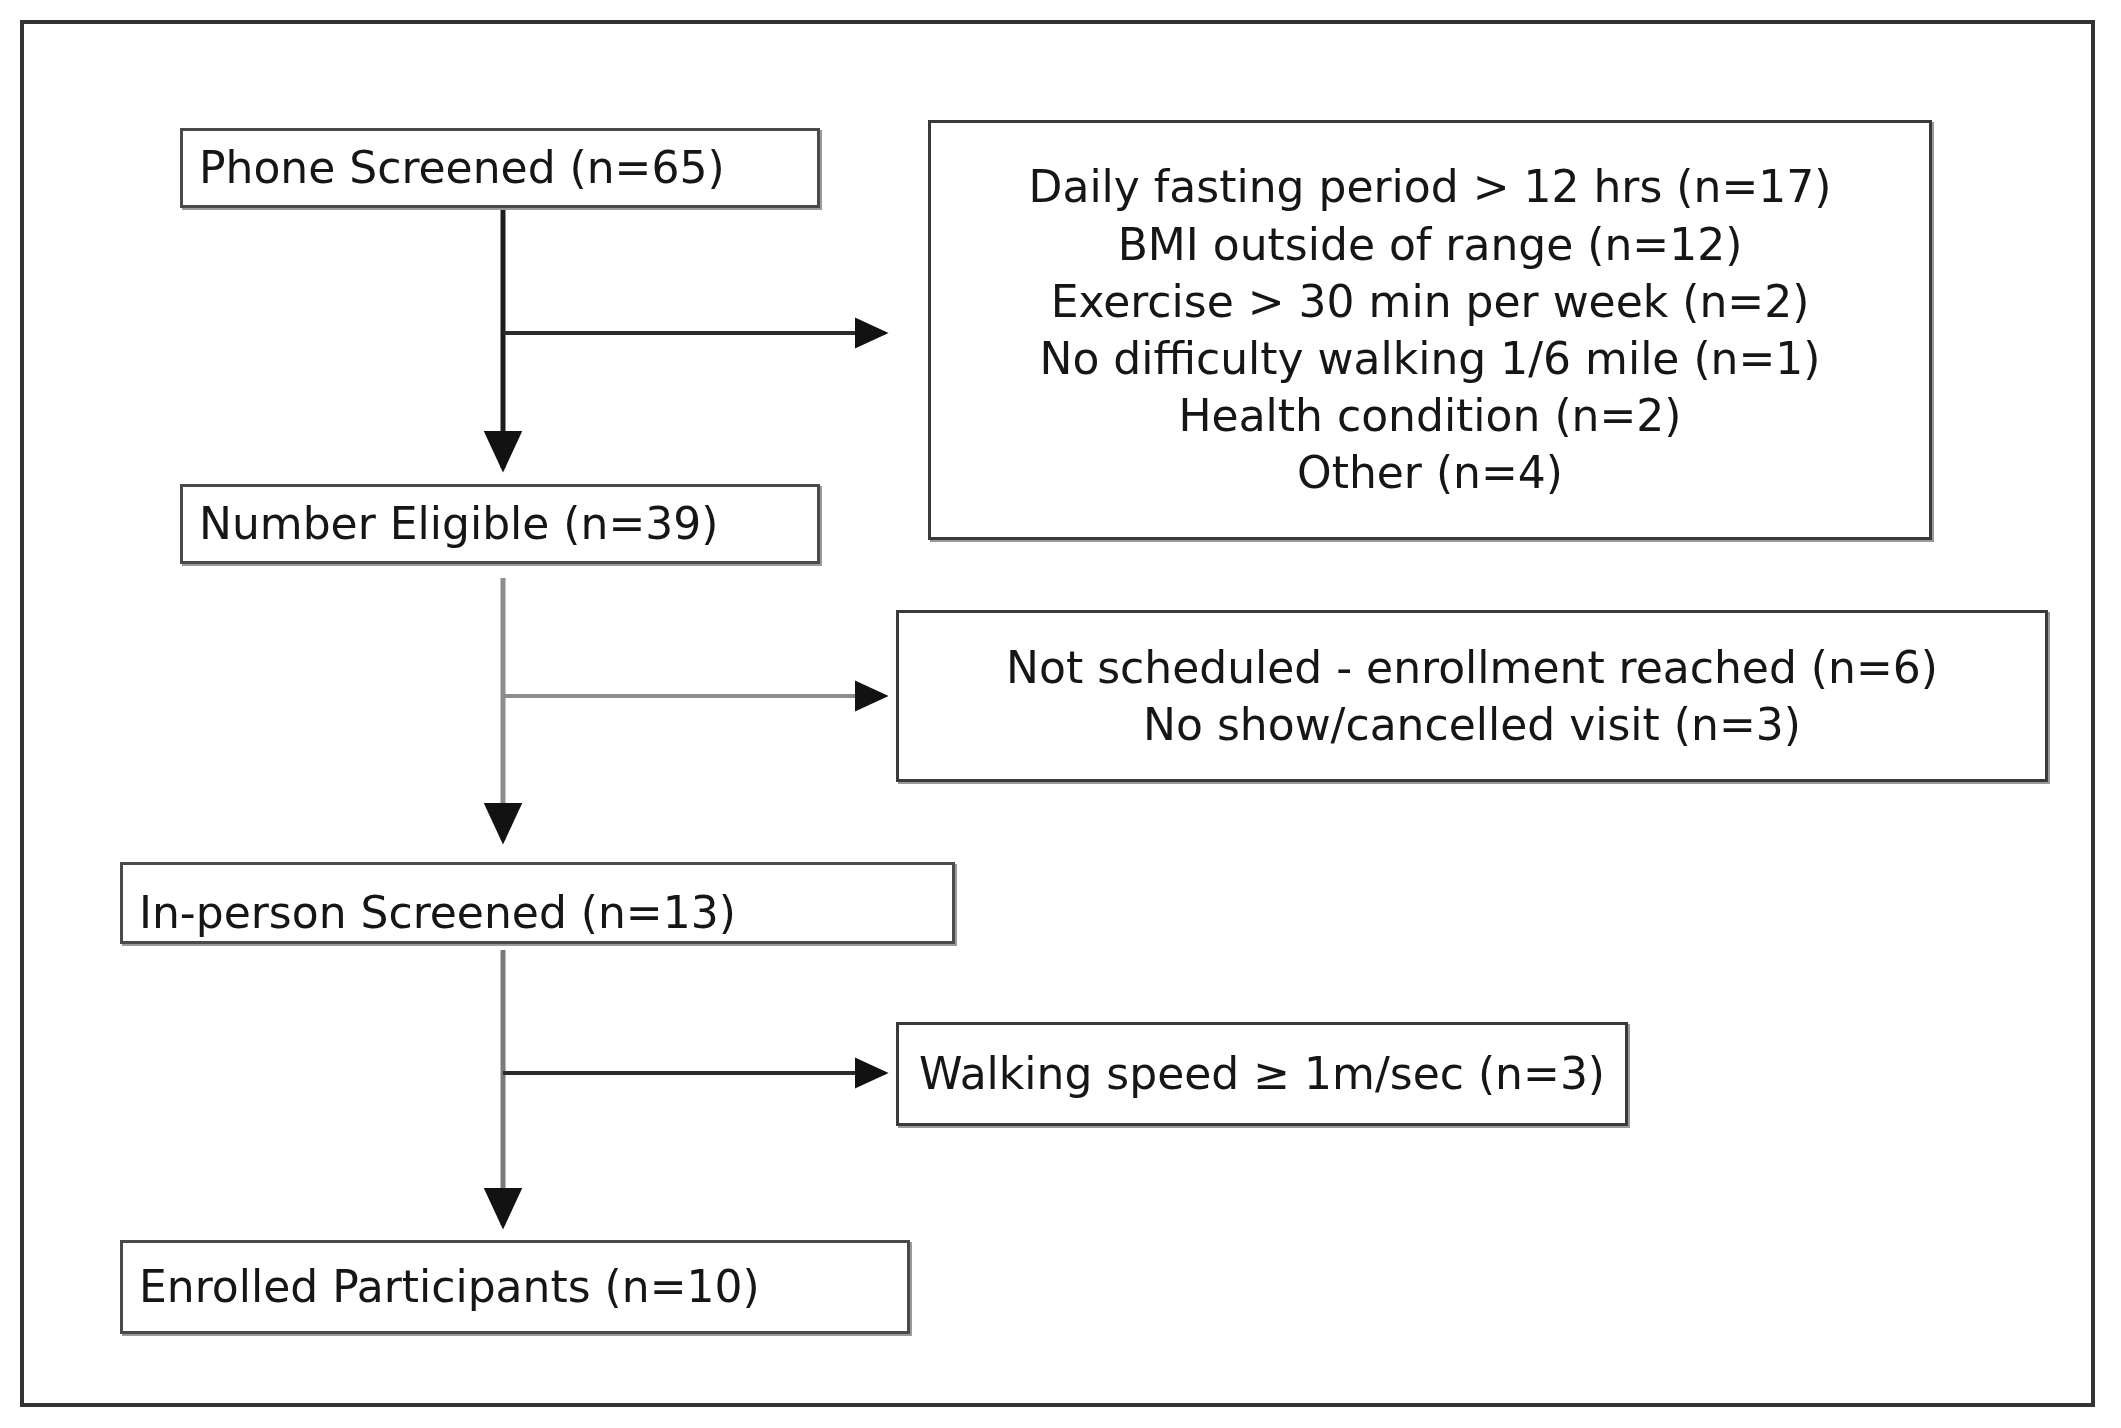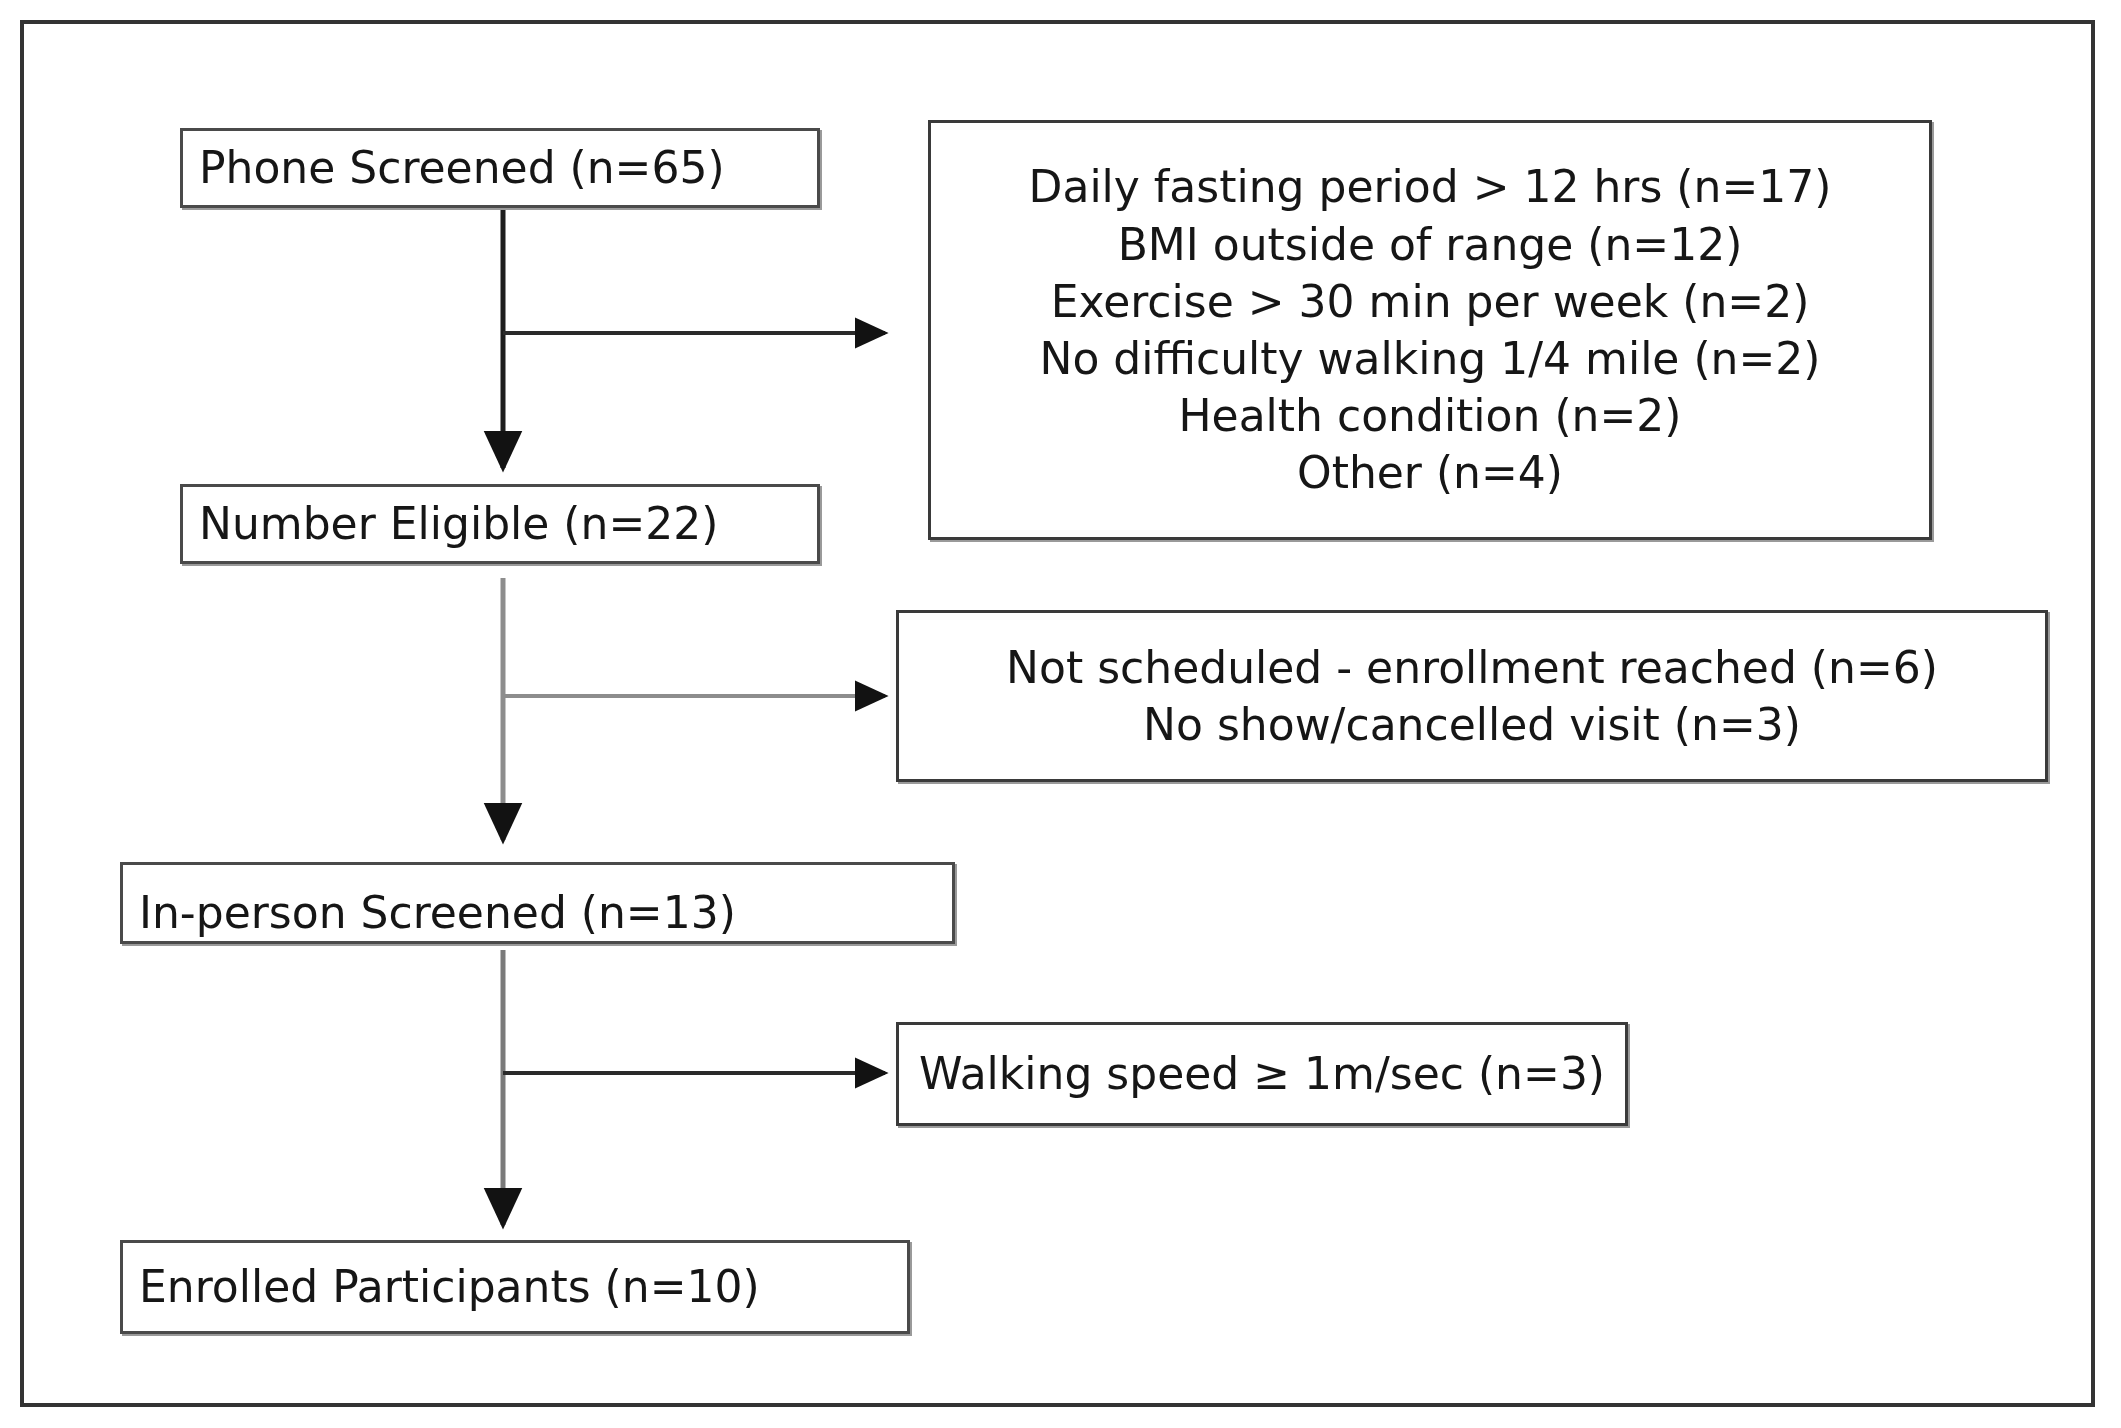--- a/index.html
+++ b/index.html
@@ -109,36 +109,36 @@
     <g>
       <line x1="503" y1="1073" x2="885" y2="1073" stroke="#2a2a2a" stroke-width="4" marker-end="url(#ah-dark)"></line>
     </g>
   </svg>
 
   <div class="flow-box stage" style="left:180px; top:128px; width:640px; height:80px;">
     <div class="box-line">Phone Screened (n=65)</div>
   </div>
 
   <div class="flow-box stage" style="left:180px; top:484px; width:640px; height:80px;">
-    <div class="box-line">Number Eligible (n=22)</div>
+    <div class="box-line">Number Eligible (n=39)</div>
   </div>
 
   <div class="flow-box stage" style="left:120px; top:862px; width:835px; height:82px;justify-content:flex-end;">
     <div class="box-line">In-person Screened (n=13)</div>
   </div>
 
   <div class="flow-box stage" style="left:120px; top:1240px; width:790px; height:94px;">
     <div class="box-line">Enrolled Participants (n=10)</div>
   </div>
 
   <div class="flow-box exclusion" style="left:928px; top:120px; width:1004px; height:420px;">
     <div class="box-line">Daily fasting period &gt; 12 hrs (n=17)</div>
     <div class="box-line">BMI outside of range (n=12)</div>
     <div class="box-line">Exercise &gt; 30 min per week (n=2)</div>
-    <div class="box-line">No difficulty walking 1/4 mile (n=2)</div>
+    <div class="box-line">No difficulty walking 1/6 mile (n=1)</div>
     <div class="box-line">Health condition (n=2)</div>
     <div class="box-line">Other (n=4)</div>
   </div>
 
   <div class="flow-box exclusion" style="left:896px; top:610px; width:1152px; height:172px;">
     <div class="box-line">Not scheduled - enrollment reached (n=6)</div>
     <div class="box-line">No show/cancelled visit (n=3)</div>
   </div>
 
   <div class="flow-box exclusion" style="left:896px; top:1022px; width:732px; height:104px;">

